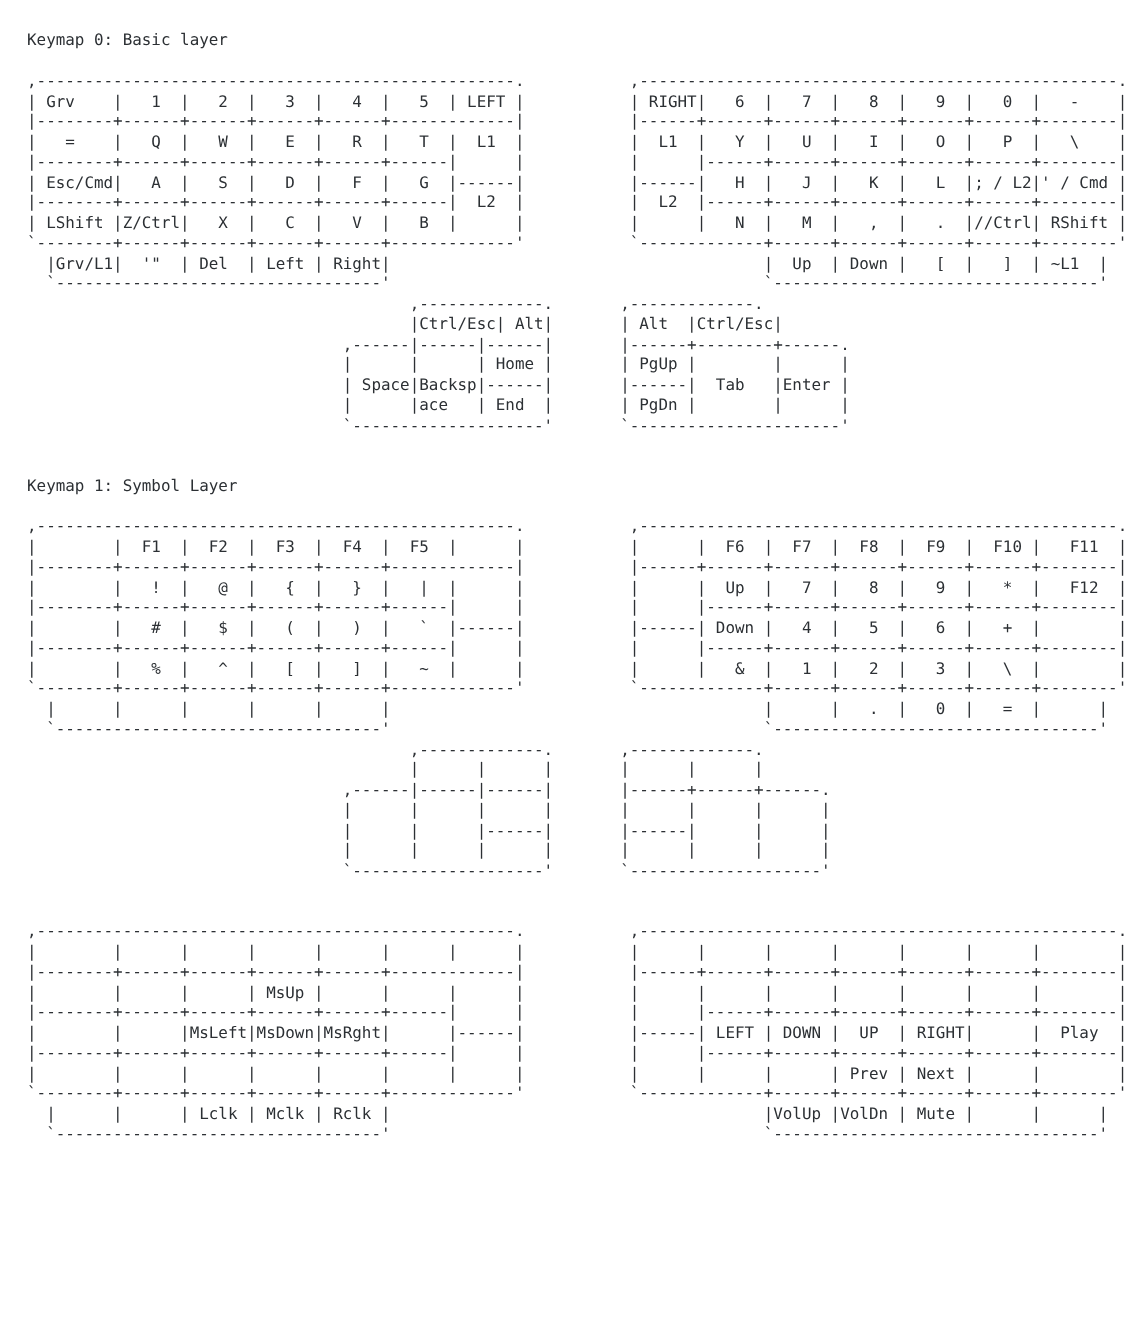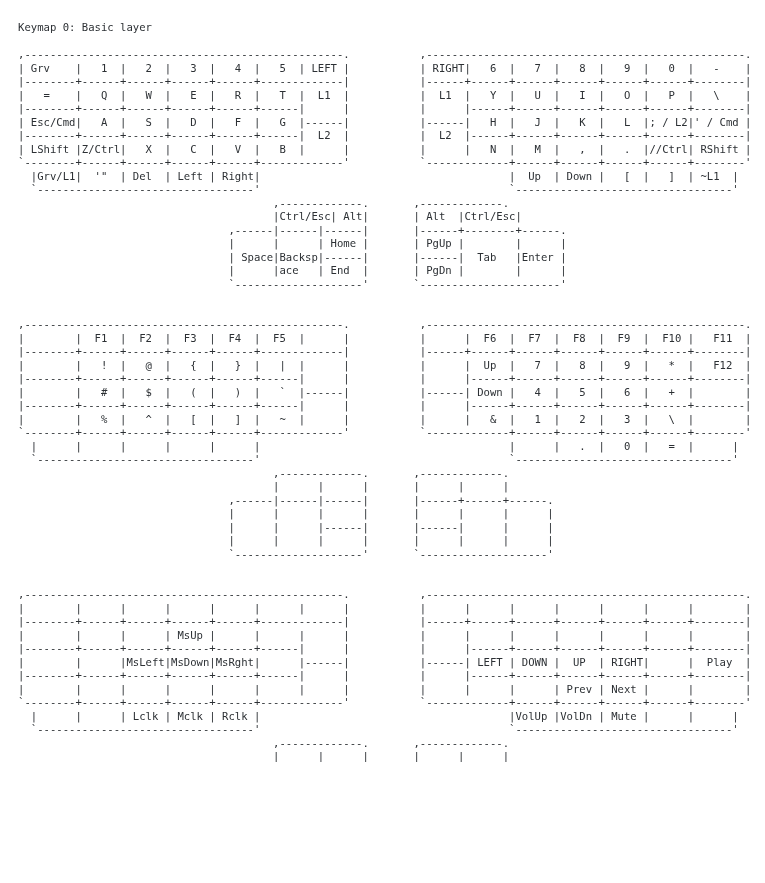--- a/index.html
+++ b/index.html
@@ -37,20 +37,21 @@
                                         ,-------------.       ,-------------.
                                         |Ctrl/Esc| Alt|       | Alt  |Ctrl/Esc|
                                  ,------|------|------|       |------+--------+------.
                                  |      |      | Home |       | PgUp |        |      |
                                  | Space|Backsp|------|       |------|  Tab   |Enter |
                                  |      |ace   | End  |       | PgDn |        |      |
                                  `--------------------'       `----------------------'</pre>
   </section>
 
   <section class="keymap-section">
+    <pre class="keymap-title" style="color: rgb(44, 48, 52);">Keymap 1: Symbol Layer</pre>
     <pre class="keymap-diagram" style="color: rgb(44, 48, 52);">,--------------------------------------------------.           ,--------------------------------------------------.
 |        |  F1  |  F2  |  F3  |  F4  |  F5  |      |           |      |  F6  |  F7  |  F8  |  F9  |  F10 |   F11  |
 |--------+------+------+------+------+-------------|           |------+------+------+------+------+------+--------|
 |        |   !  |   @  |   {  |   }  |   |  |      |           |      |  Up  |   7  |   8  |   9  |   *  |   F12  |
 |--------+------+------+------+------+------|      |           |      |------+------+------+------+------+--------|
 |        |   #  |   $  |   (  |   )  |   `  |------|           |------| Down |   4  |   5  |   6  |   +  |        |
 |--------+------+------+------+------+------|      |           |      |------+------+------+------+------+--------|
 |        |   %  |   ^  |   [  |   ]  |   ~  |      |           |      |   &amp;  |   1  |   2  |   3  |   \  |        |
 `--------+------+------+------+------+-------------'           `-------------+------+------+------+------+--------'
   |      |      |      |      |      |                                       |      |   .  |   0  |   =  |      |

